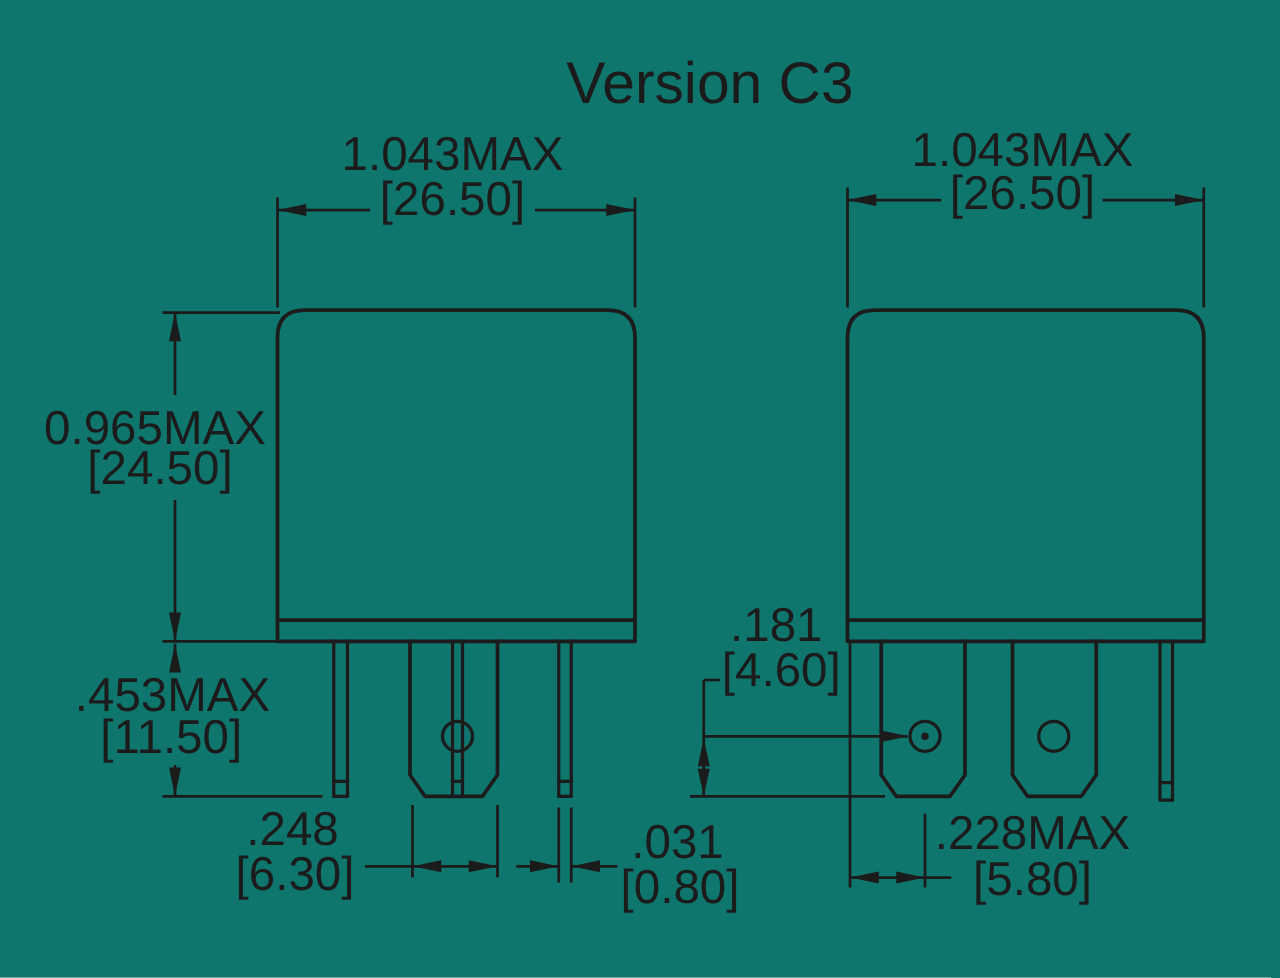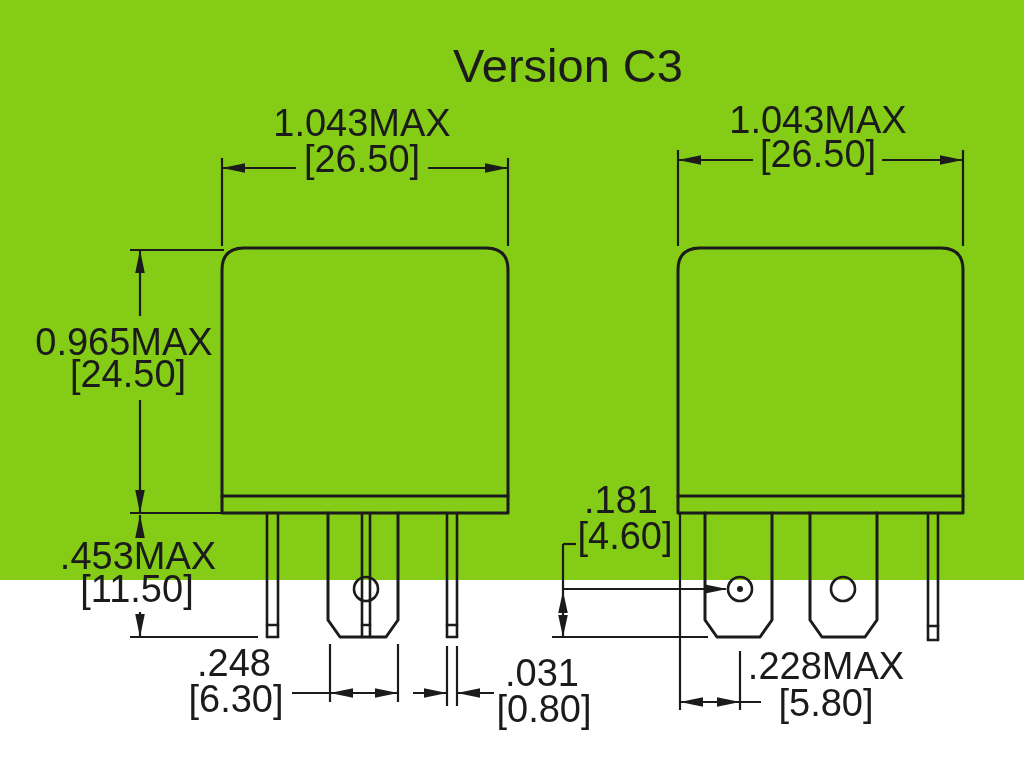--- a/index.html
+++ b/index.html
@@ -2,21 +2,21 @@
 <html><head>
 <meta charset="utf-8">
 <style>
   html,body{margin:0;padding:0;}
   body{
     width:1024px;height:782px;
     background:#ffffff;
     font-family:"Liberation Sans", sans-serif;
     overflow:hidden;
   }
-  .stage{position:relative;width:1024px;height:580px;background:#84cc16;}
+  .stage{position:relative;width:1024px;height:782px;background:#0f766e;}
   svg{position:absolute;left:0;top:0;}
   .outline{fill:none;stroke:#1b1b1b;stroke-width:3;stroke-linejoin:round;stroke-linecap:round;}
   .thin{fill:none;stroke:#1b1b1b;stroke-width:2.6;stroke-linecap:round;}
   .dim{fill:none;stroke:#1b1b1b;stroke-width:2.2;stroke-linecap:butt;}
   .arrow{fill:#1b1b1b;stroke:none;}
   .hole{fill:none;stroke:#1b1b1b;stroke-width:2.6;}
   .dot{fill:#1b1b1b;stroke:none;}
   text{fill:#1b1b1b;font-family:"Liberation Sans", sans-serif;}
   .dimtext{font-size:38px;}
   .titletext{font-size:47px;}

